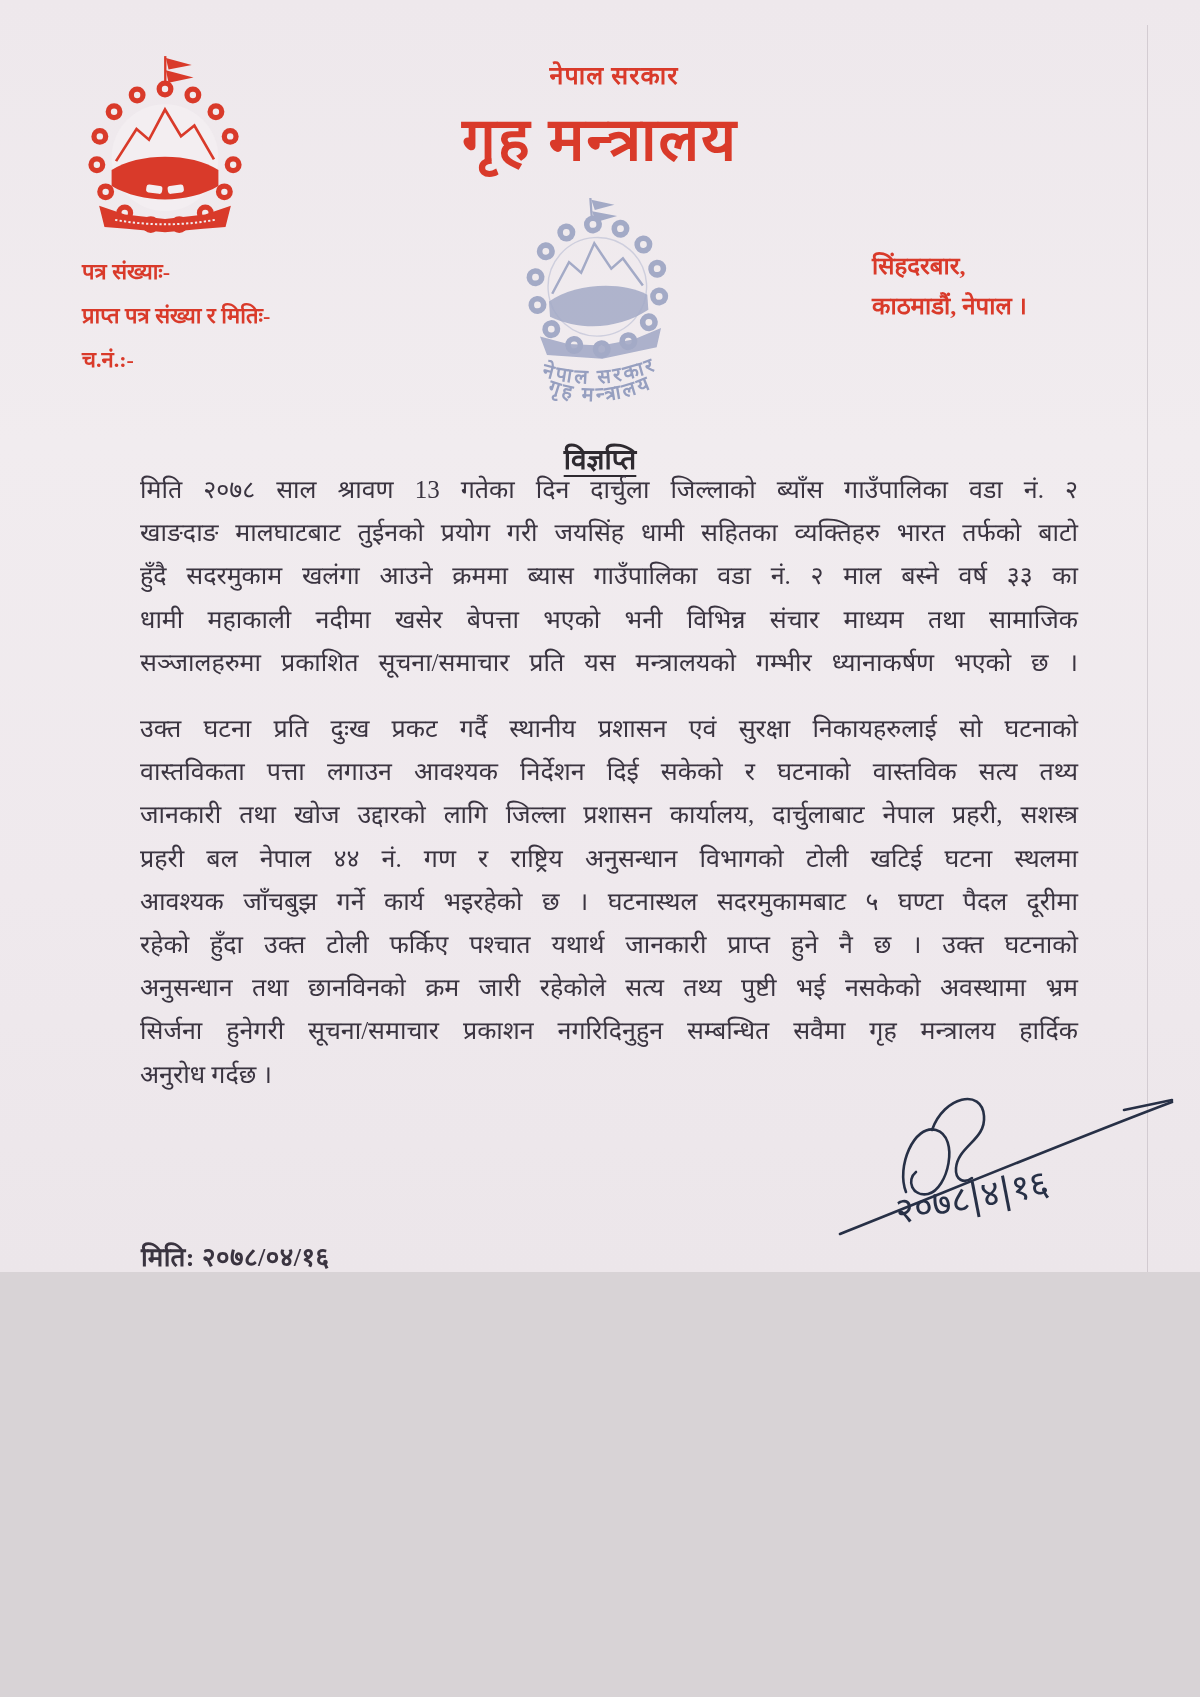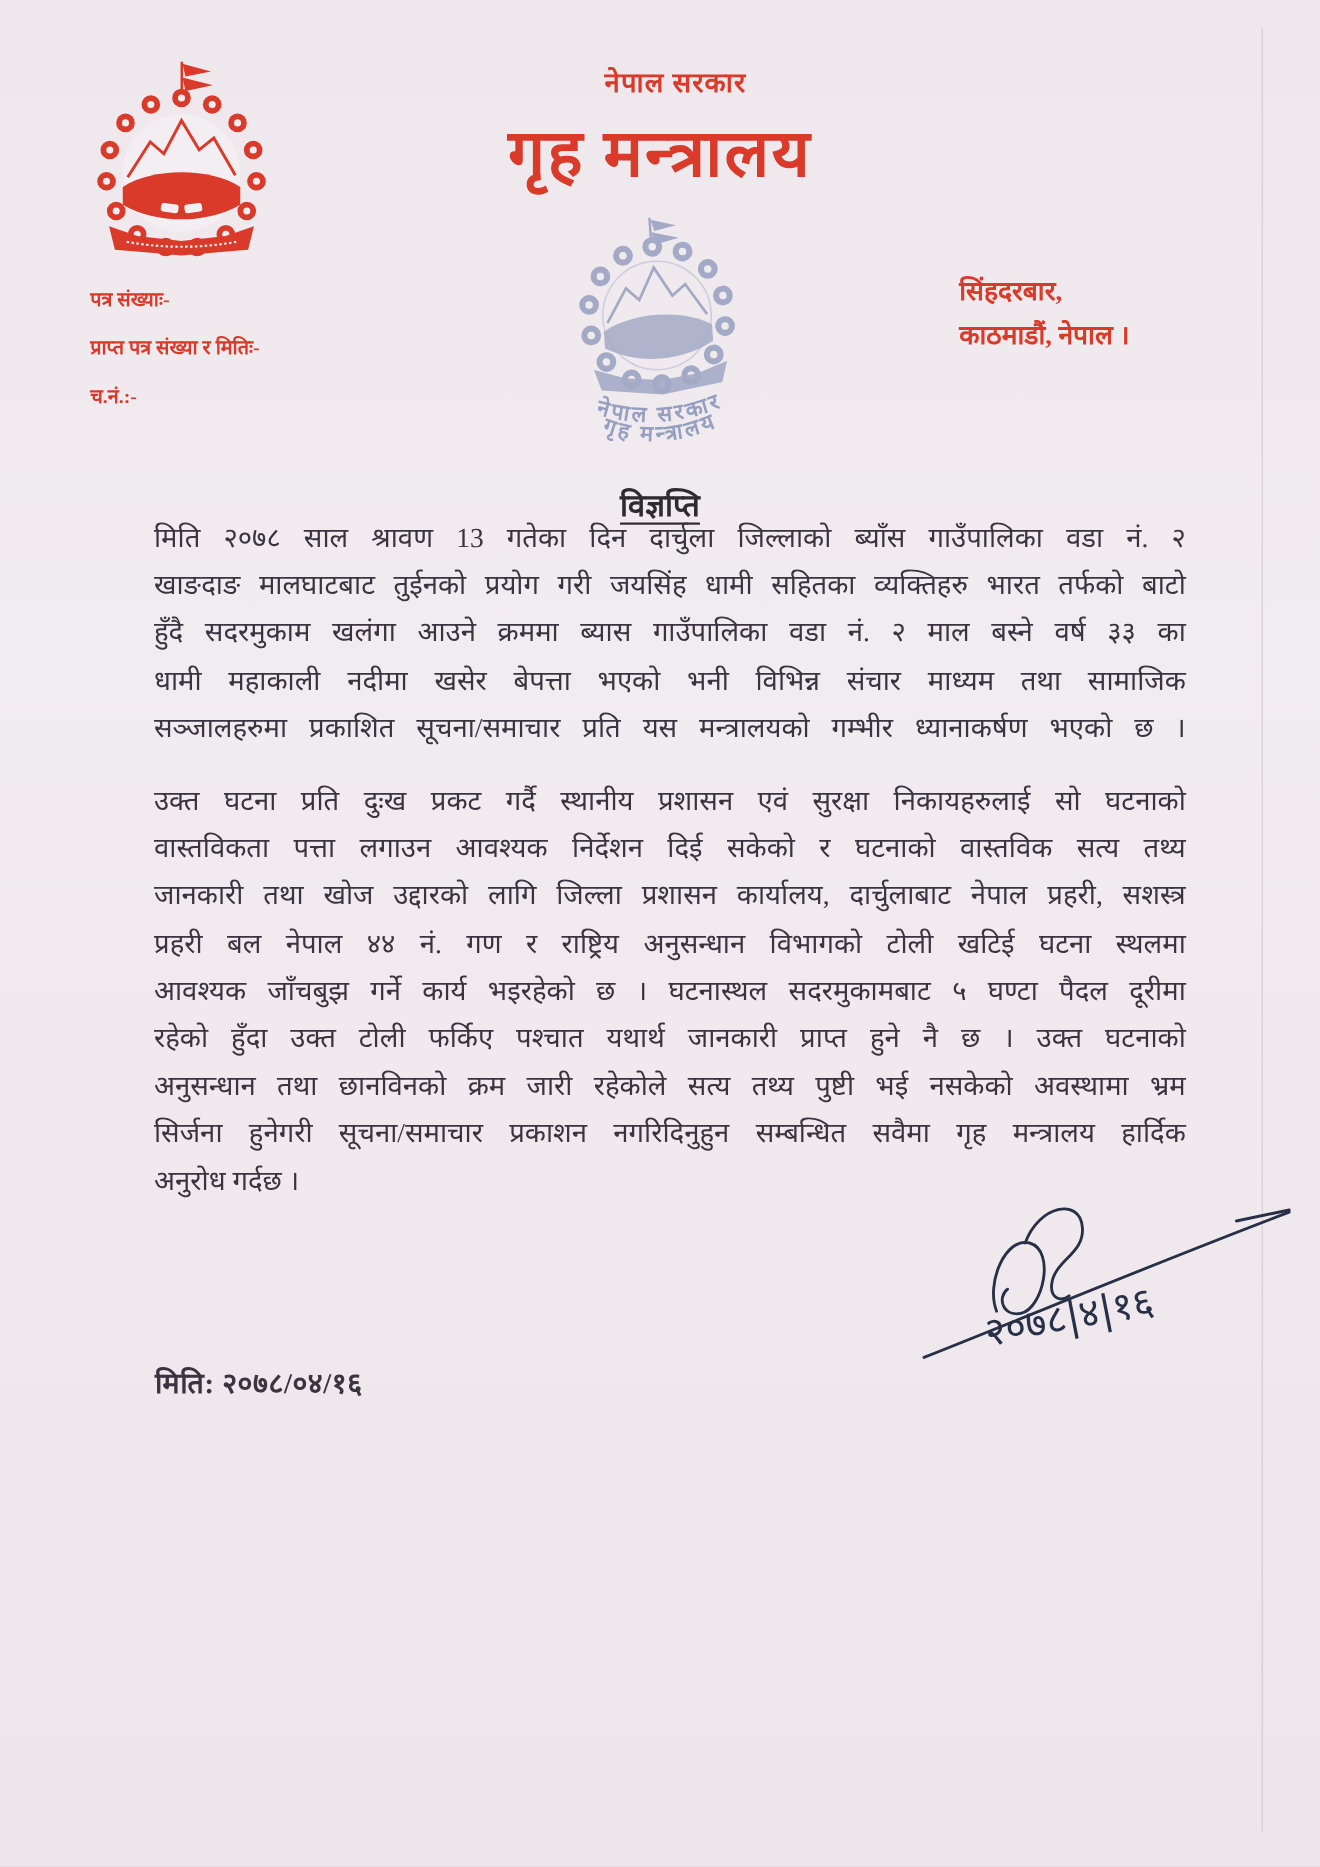--- a/index.html
+++ b/index.html
@@ -1,18 +1,18 @@
 <!DOCTYPE html>
 <html><head>
 <meta charset="utf-8">
 <style>
   html,body{margin:0;padding:0;background:#d8d3d6;}
   .page{
     position:relative;
-    width:1200px;height:1697px;
+    width:1200px;height:1272px;
     margin:0 auto;
     background:linear-gradient(180deg,#eee8ec 0%,#f1ecef 35%,#efe9ed 70%,#ece6ea 100%);
     overflow:hidden;
     font-family:"Liberation Serif","DejaVu Serif",serif;
   }
   .red{color:#d93a2a;}
 
   .crease{
     position:absolute;left:1147px;top:25px;width:1px;height:1640px;
     background:rgba(150,140,150,0.30);
@@ -23,21 +23,21 @@
     text-align:center;font-size:25px;font-weight:700;letter-spacing:1px;
     transform:translateX(14px);
   }
   .ministry-line{
     position:absolute;left:0;right:0;top:96px;
     text-align:center;font-size:60px;font-weight:700;letter-spacing:2px;
   }
 
   .emblem{position:absolute;left:76px;top:52px;width:178px;height:188px;}
 
-  .refs{position:absolute;left:82px;top:250px;font-size:18px;line-height:44px;font-weight:600;}
+  .refs{position:absolute;left:82px;top:250px;font-size:22px;line-height:44px;font-weight:600;}
   .refs div{white-space:nowrap;}
 
   .address{
     position:absolute;right:128px;top:246px;width:200px;
     font-size:24px;line-height:40px;font-weight:600;
   }
 
   .stamp{position:absolute;left:492px;top:192px;width:212px;height:218px;opacity:.78;}
 
   .doc-title{

